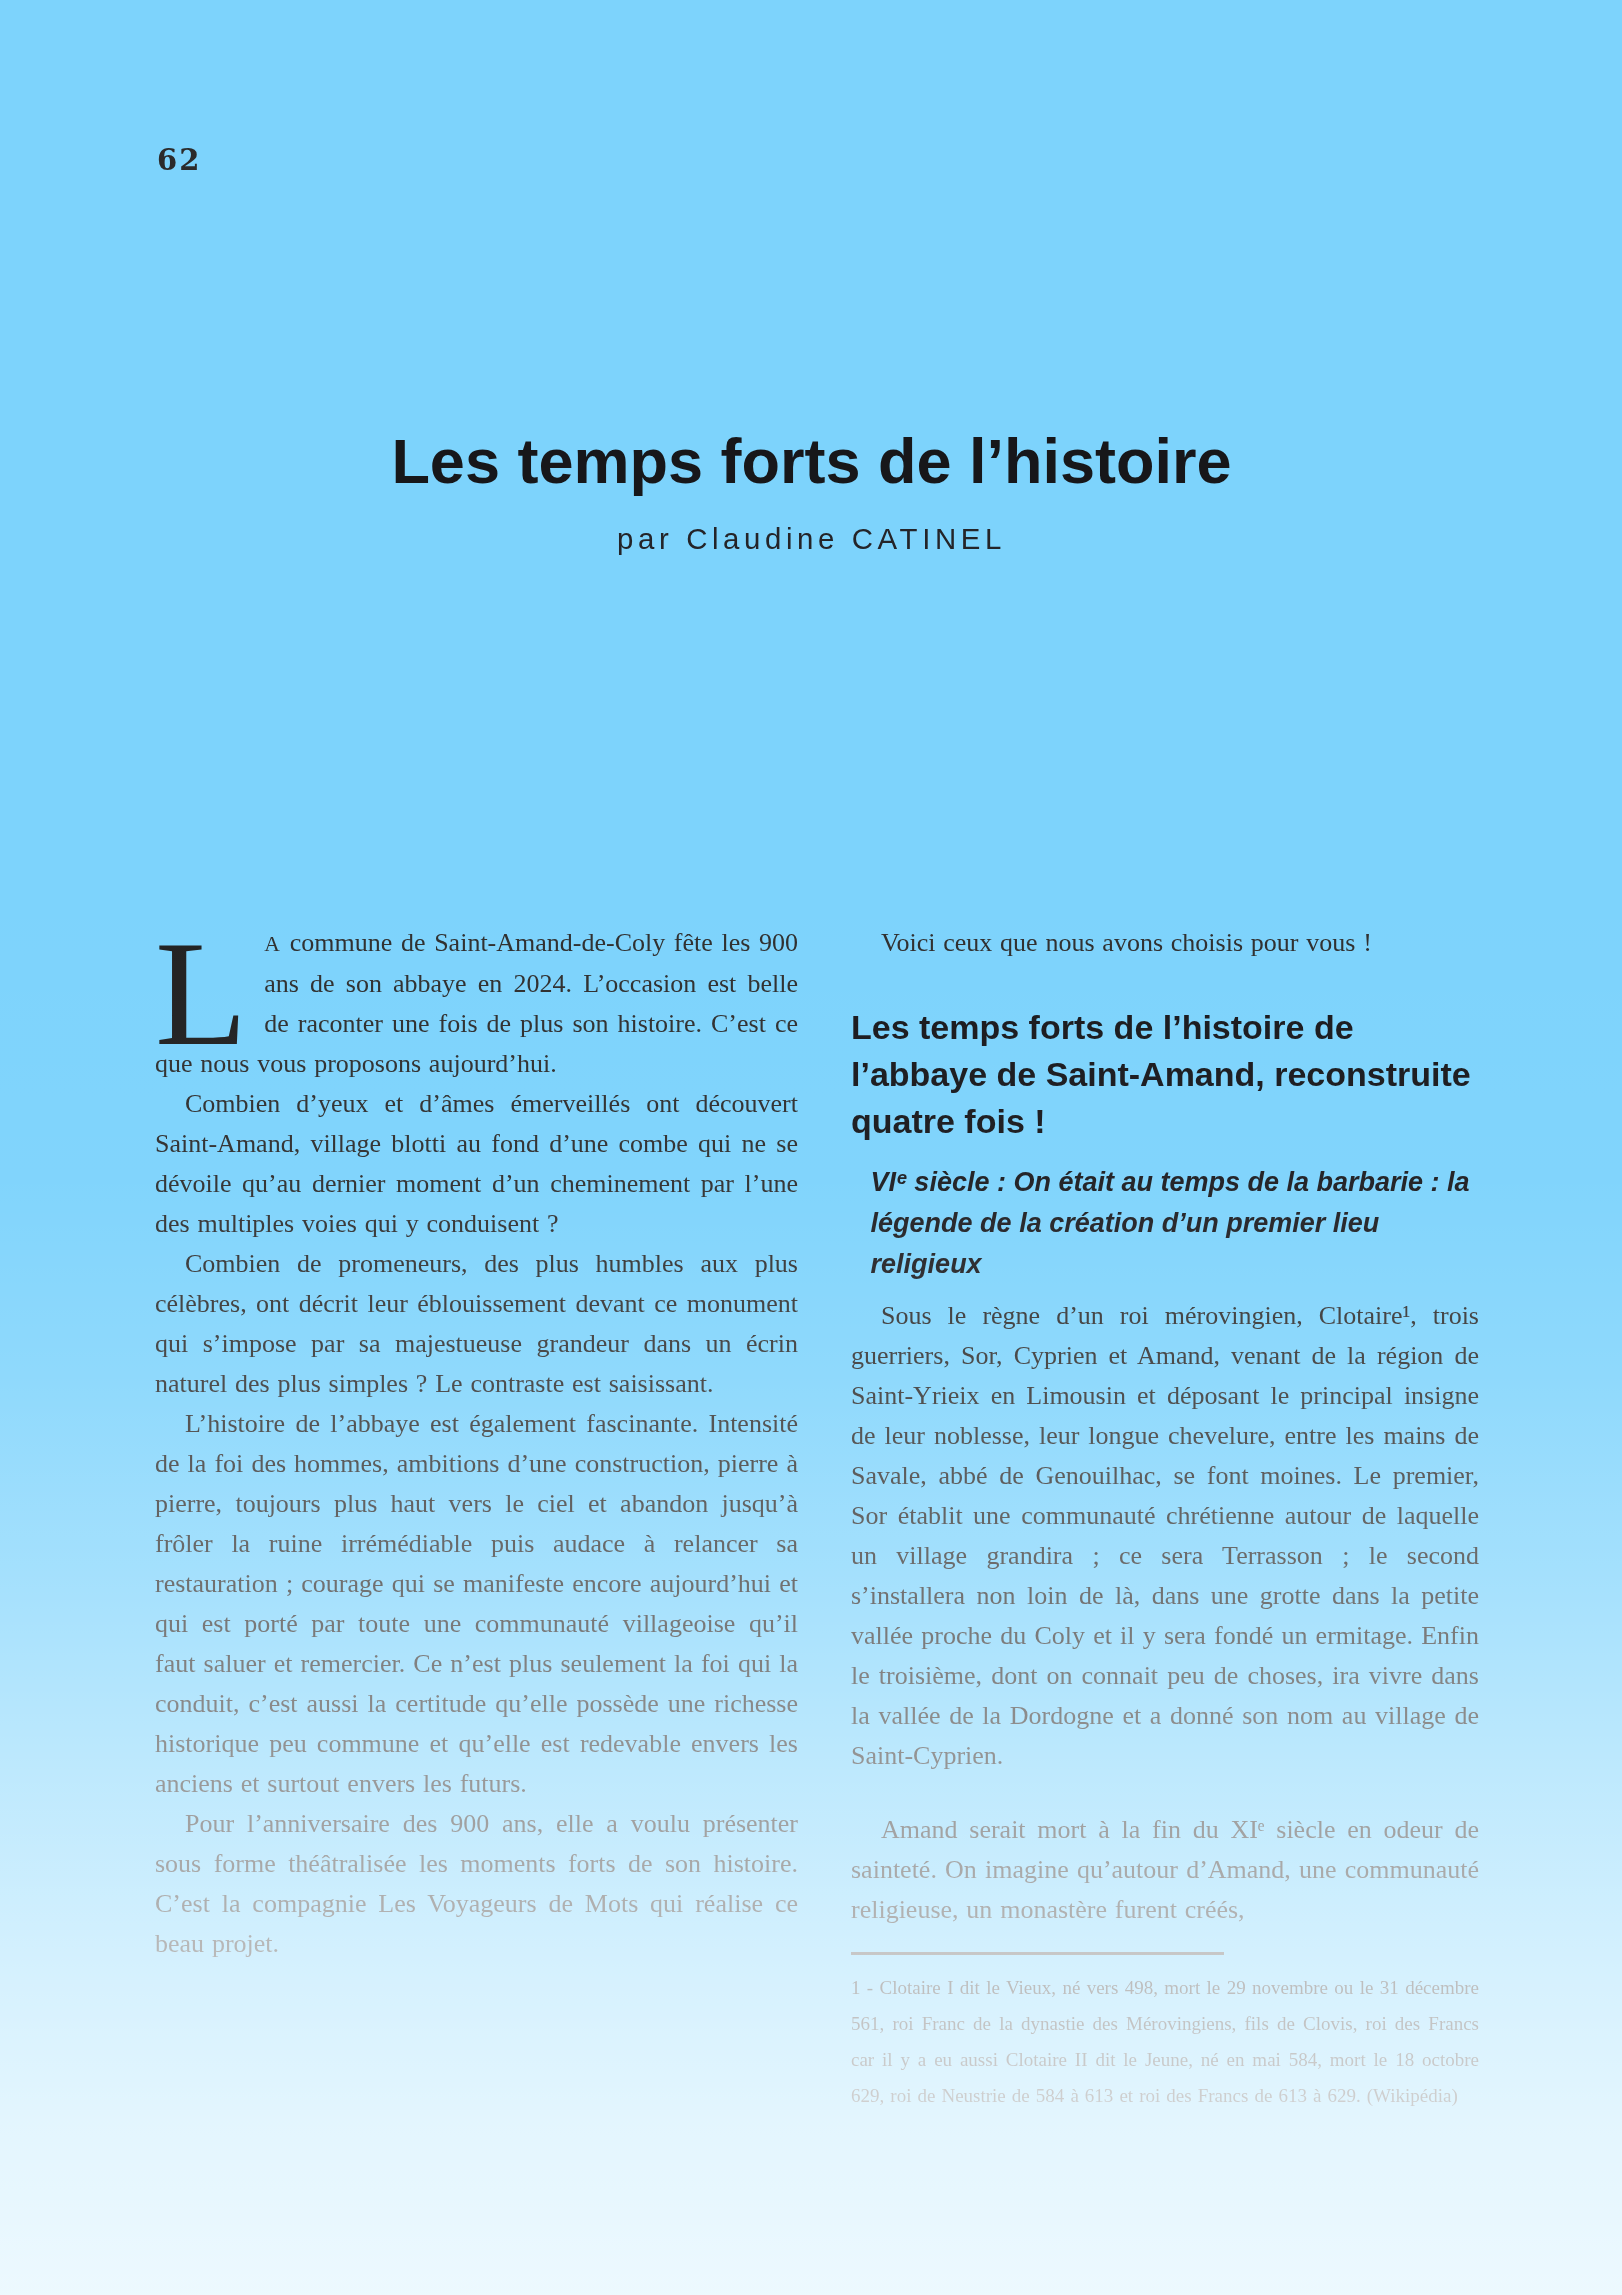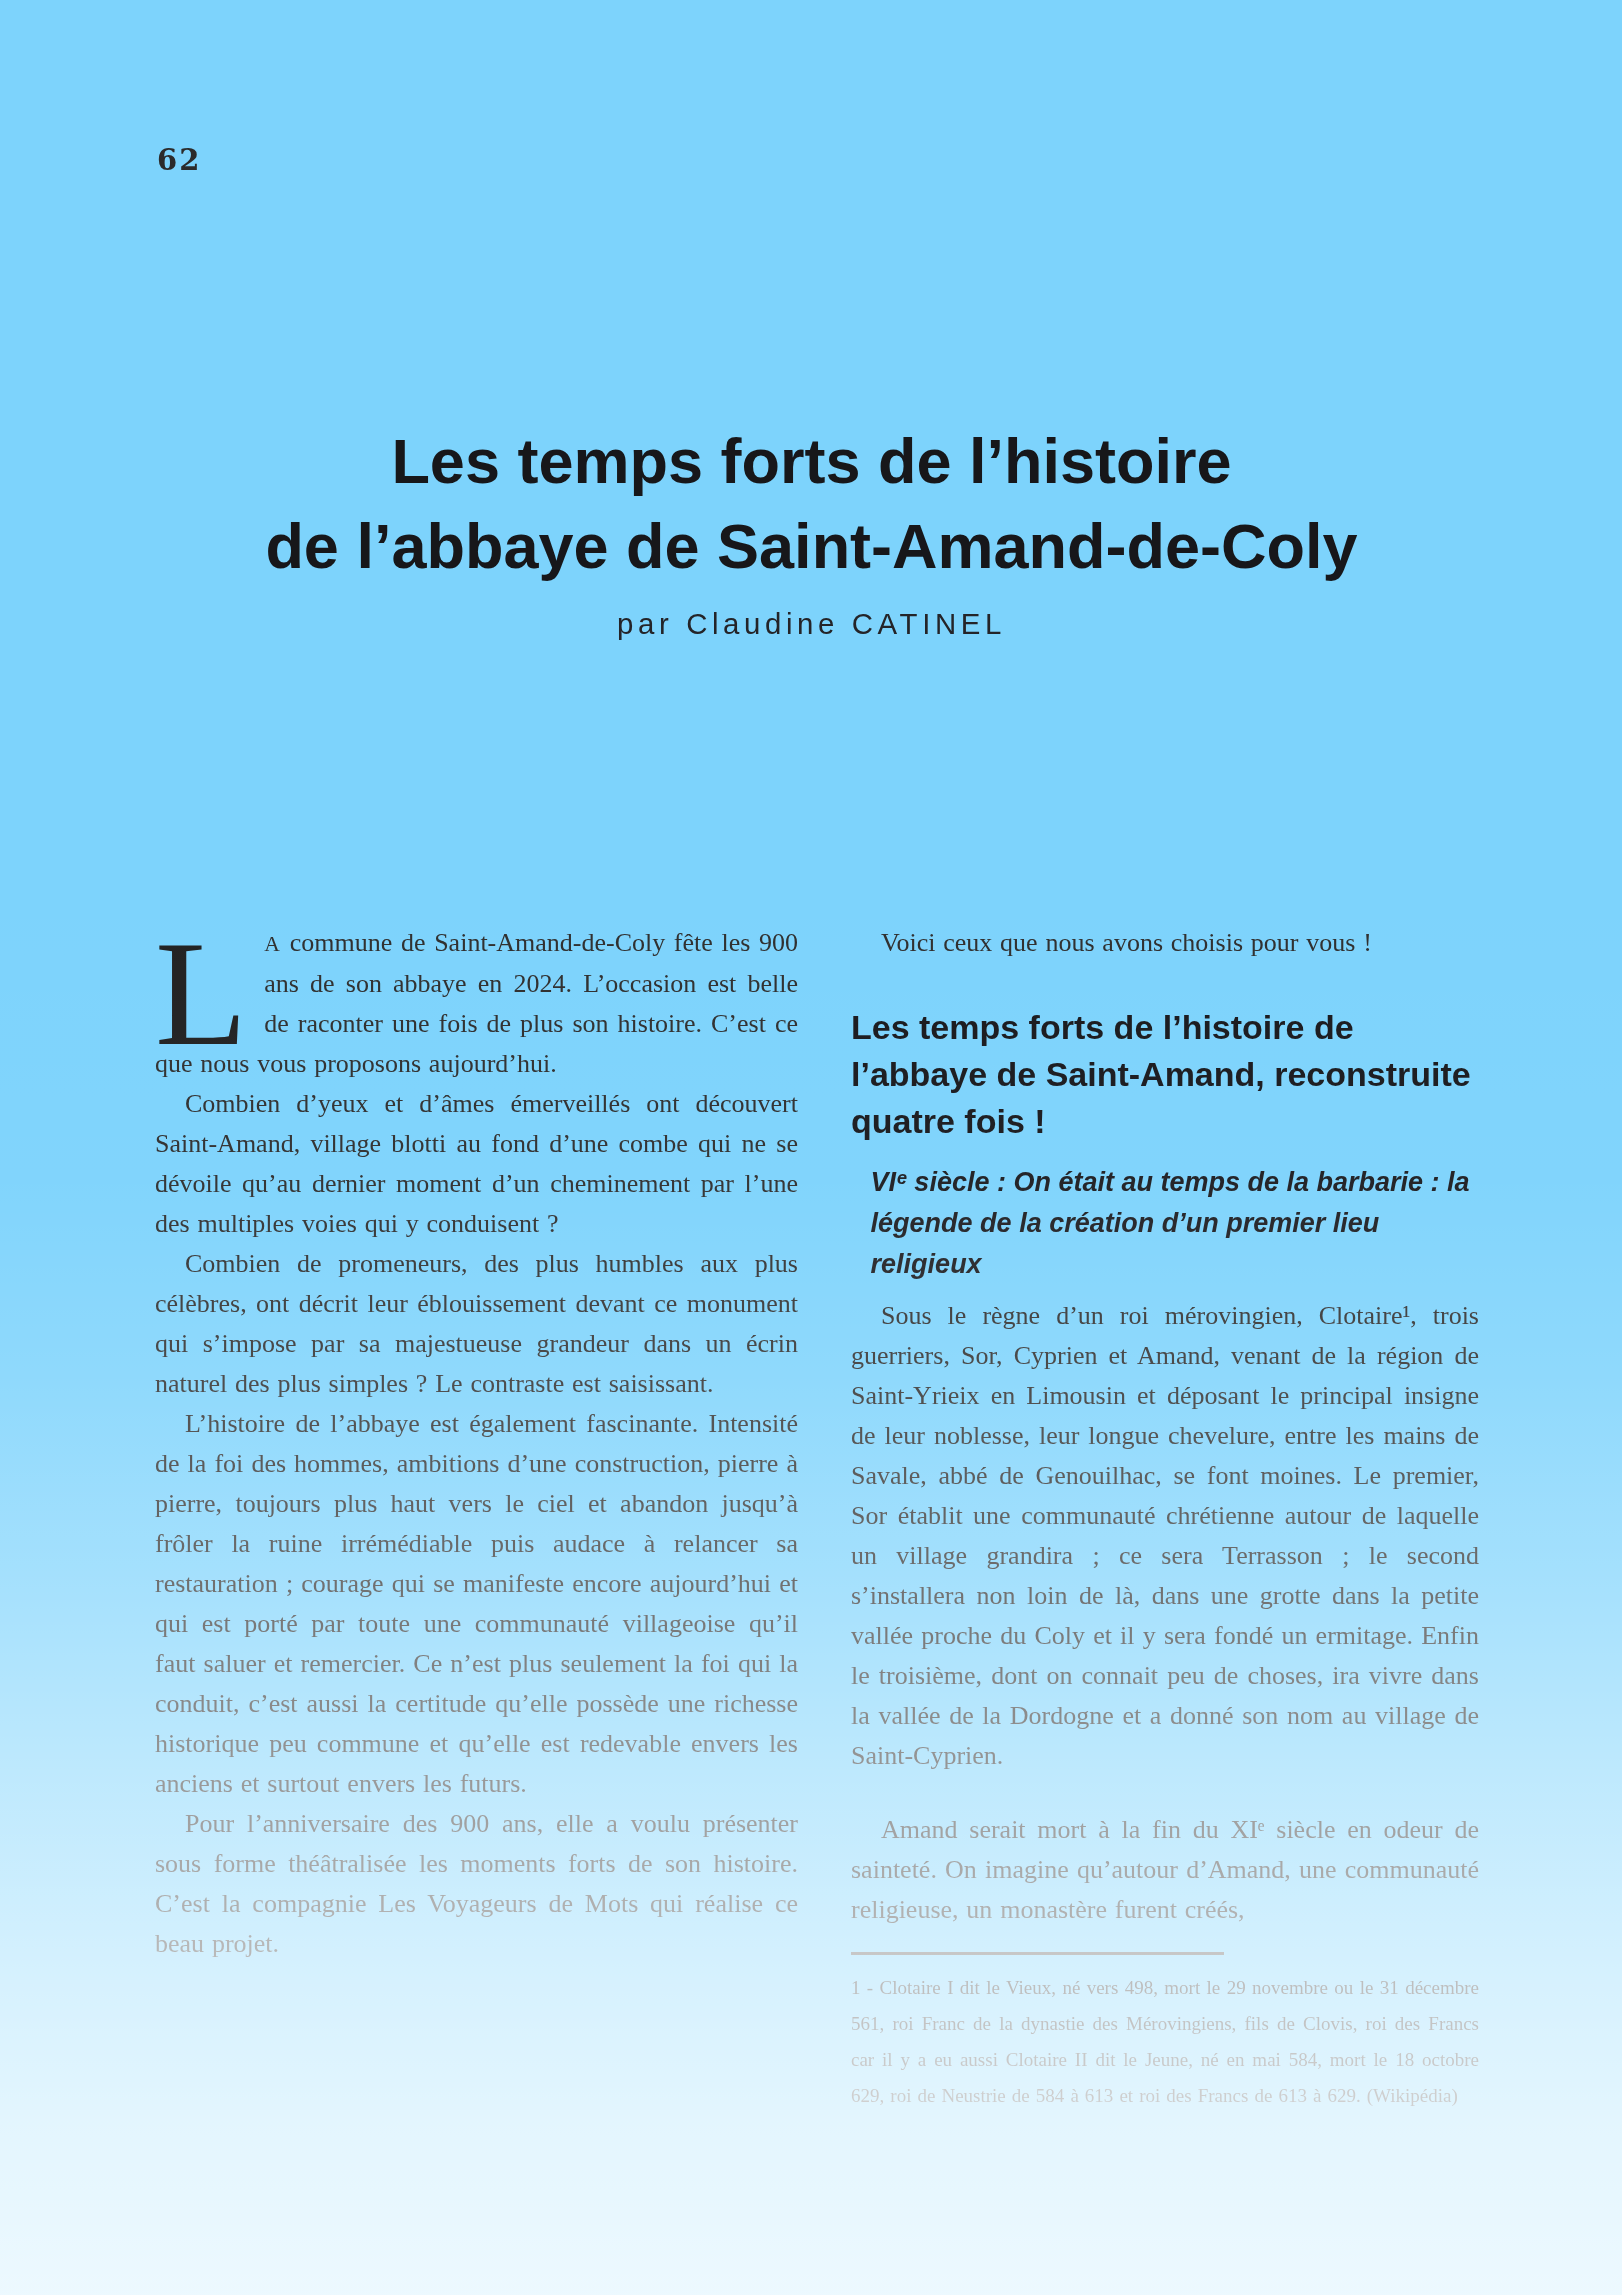--- a/index.html
+++ b/index.html
@@ -132,21 +132,20 @@
 </style>
 </head>
 <body>
 
 <div class="page">
 
   <div class="page-number">62</div>
 
   <header class="title-block">
     <div class="title-line">Les temps forts de l’histoire</div>
-    <div class="title-line">de l’abbaye de Saint-Amand-de-Coly</div>
     <div class="byline">par Claudine CATINEL</div>
   </header>
 
   <section class="col col-left">
     <p class="para first-para"><span class="dropcap">L</span><span class="lead-cap">A</span><span> commune de Saint-Amand-de-Coly fête les 900 ans de son abbaye en 2024. L’occasion est belle de raconter une fois de plus son histoire. C’est ce que nous vous proposons aujourd’hui.</span></p>
     <p class="para">Combien d’yeux et d’âmes émerveillés ont découvert Saint-Amand, village blotti au fond d’une combe qui ne se dévoile qu’au dernier moment d’un cheminement par l’une des multiples voies qui y conduisent&nbsp;?</p>
     <p class="para">Combien de promeneurs, des plus humbles aux plus célèbres, ont décrit leur éblouissement devant ce monument qui s’impose par sa majestueuse grandeur dans un écrin naturel des plus simples&nbsp;? Le contraste est saisissant.</p>
     <p class="para">L’histoire de l’abbaye est également fascinante. Intensité de la foi des hommes, ambitions d’une construction, pierre à pierre, toujours plus haut vers le ciel et abandon jusqu’à frôler la ruine irrémédiable puis audace à relancer sa restauration&nbsp;; courage qui se manifeste encore aujourd’hui et qui est porté par toute une communauté villageoise qu’il faut saluer et remercier. Ce n’est plus seulement la foi qui la conduit, c’est aussi la certitude qu’elle possède une richesse historique peu commune et qu’elle est redevable envers les anciens et surtout envers les futurs.</p>
     <p class="para">Pour l’anniversaire des 900 ans, elle a voulu présenter sous forme théâtralisée les moments forts de son histoire. C’est la compagnie Les Voyageurs de Mots qui réalise ce beau projet.</p>
   </section>

